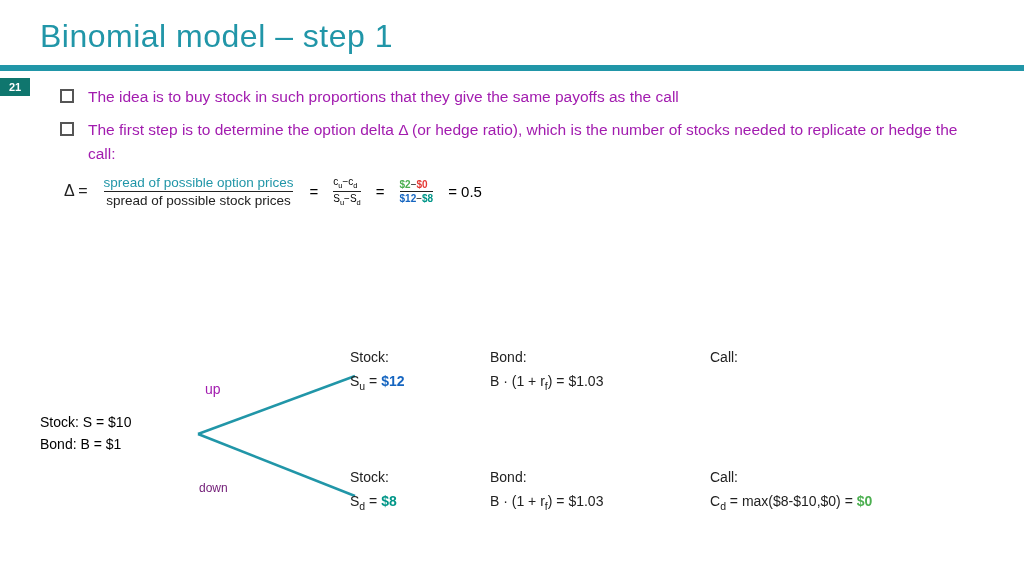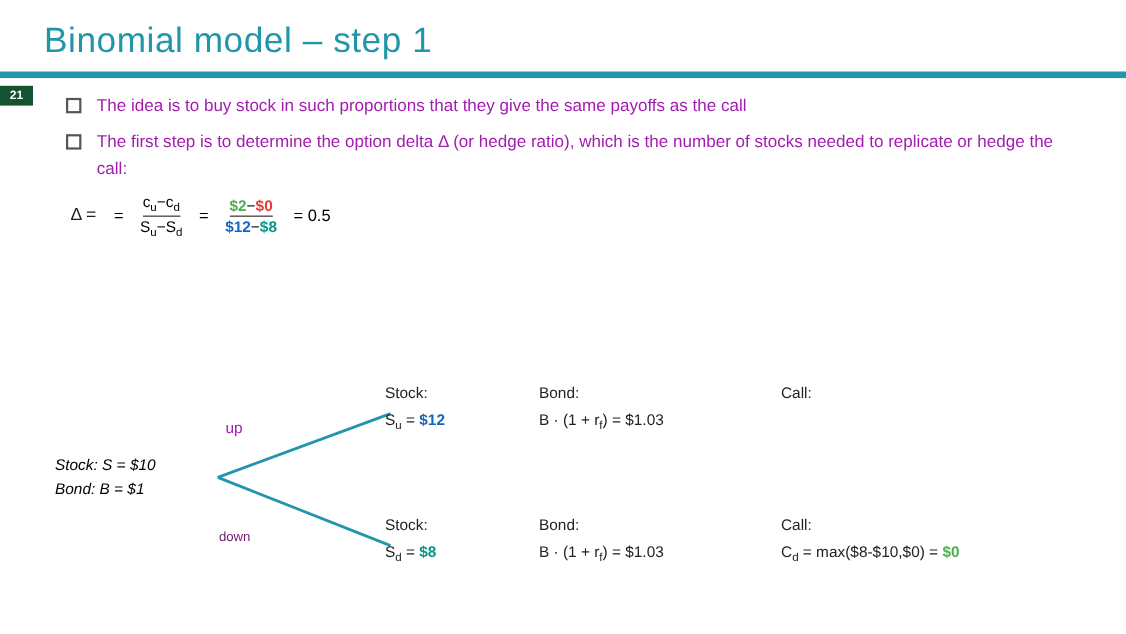--- a/index.html
+++ b/index.html
@@ -34,21 +34,21 @@
       height: 6px;
       background: #2196a8;
       width: 100%;
       margin-bottom: 0;
     }
 
     .slide-number {
       position: absolute;
       left: 0;
       top: 78px;
-      background: #14532d;
+      background: #0f766e;
       color: white;
       font-size: 11px;
       font-weight: bold;
       padding: 3px 7px;
       min-width: 30px;
       text-align: center;
     }
 
     .content {
       padding: 14px 60px 10px 60px;
@@ -117,22 +117,21 @@
     .fraction-underline {
       text-decoration: underline;
       text-underline-offset: 2px;
     }
 
     .eq { margin: 0 4px; font-size: 15px; }
 
     .frac-cu-cd {
       display: inline-flex;
       flex-direction: column;
-      align-items: center;
-      font-size: 14px;
+      font-size: 10px;
       margin: 0 3px;
       vertical-align: middle;
     }
     .frac-cu-cd .top {
       border-bottom: 1.5px solid #222;
       padding-bottom: 1px;
       white-space: nowrap;
     }
     .frac-cu-cd .bot {
       padding-top: 1px;
@@ -154,25 +153,24 @@
     }
 
     .tree-canvas {
       position: relative;
       width: 100%;
       height: 230px;
     }
 
     .node-left {
       position: absolute;
-      left: 50px;
+      left: 40px;
       top: 85px;
       font-size: 14px;
       line-height: 1.6;
-      font-style: italic;
     }
 
     .up-label {
       position: absolute;
       left: 205px;
       top: 55px;
       font-size: 14px;
       color: #a21caf;
     }
 
@@ -259,20 +257,24 @@
     </div>
 
     <div class="bullet-item">
       <div class="bullet-icon"></div>
       <span class="bullet-text">The first step is to determine the option delta Δ (or hedge ratio), which is the number of stocks needed to replicate or hedge the call:</span>
     </div>
 
     <div class="formula-block">
       <span class="delta-sym">Δ =</span>
 
+      <span class="fraction">
+        <span class="numerator fraction-underline">spread of possible option prices</span>
+        <span class="denominator">spread of possible stock prices</span>
+      </span>
 
       <span class="eq">=</span>
 
       <span class="frac-cu-cd">
         <span class="top">c<sub>u</sub>−c<sub>d</sub></span>
         <span class="bot">S<sub>u</sub>−S<sub>d</sub></span>
       </span>
 
       <span class="eq">=</span>
 

